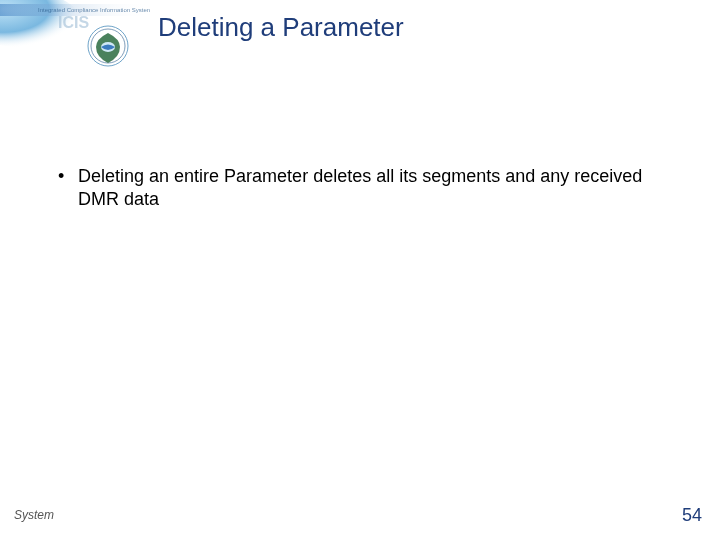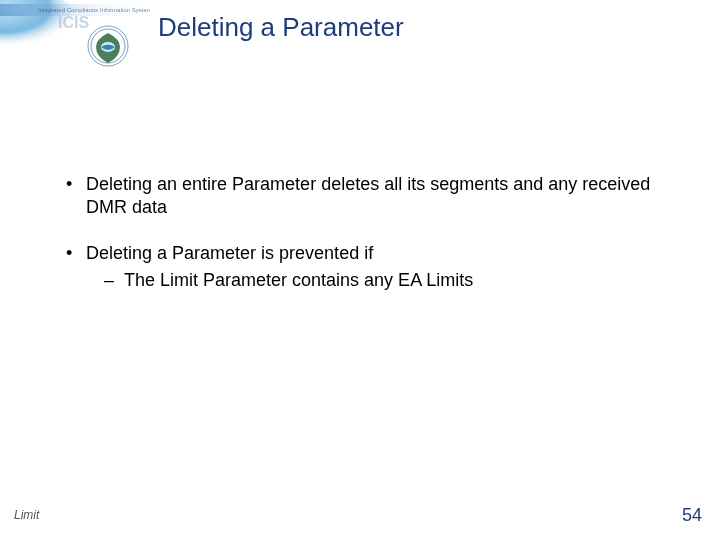--- a/index.html
+++ b/index.html
@@ -38,21 +38,21 @@
     position: absolute;
     top: 165px;
     left: 48px;
     right: 48px;
     font-size: 18px;
     color: #000;
     line-height: 1.25;
   }
   .content ul {
     list-style: none;
-    margin: 8px;
+    margin: 0;
     padding: 0;
   }
   .content li.b1 {
     position: relative;
     padding-left: 30px;
     margin-bottom: 24px;
   }
   .content li.b1::before {
     content: "•";
     position: absolute;
@@ -118,25 +118,17 @@
     <path d="M101 47 q7 -5 14 0 q-7 6 -14 0 Z" fill="#3b7bbf"></path>
   </svg>
   <div class="slide-title">Deleting a Parameter</div>
 </div>
 
 <div class="content">
   <ul>
     <li class="b1">
       <span>Deleting an entire Parameter deletes all its segments and any received DMR data</span>
     </li>
-    <li class="b1">
-      <span>Deleting a Parameter is prevented if</span>
-      <ul class="sub">
-        <li class="b2">
-          <span>The Limit Parameter contains any EA Limits</span>
-        </li>
-      </ul>
-    </li>
   </ul>
 </div>
 
-<div class="footer-left">Limit</div>
+<div class="footer-left">System</div>
 <div class="footer-right">54</div>
 
 </body></html>

